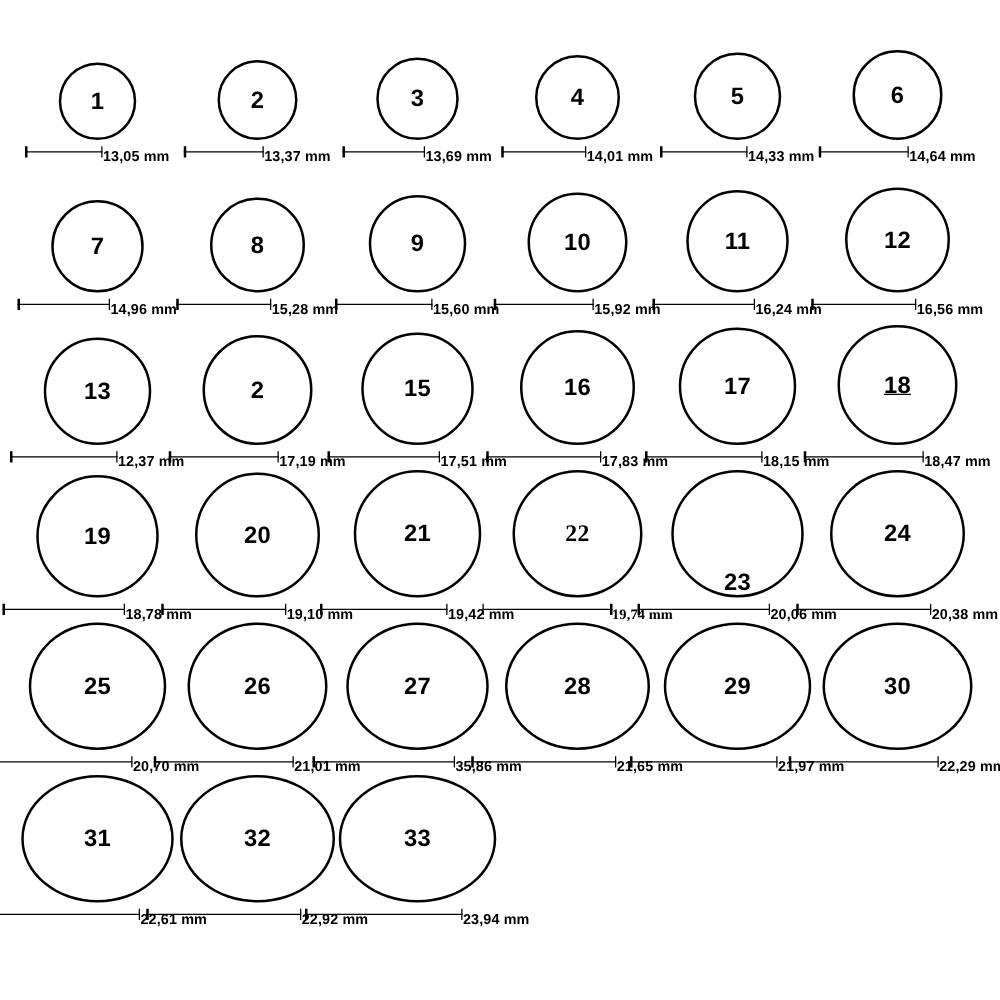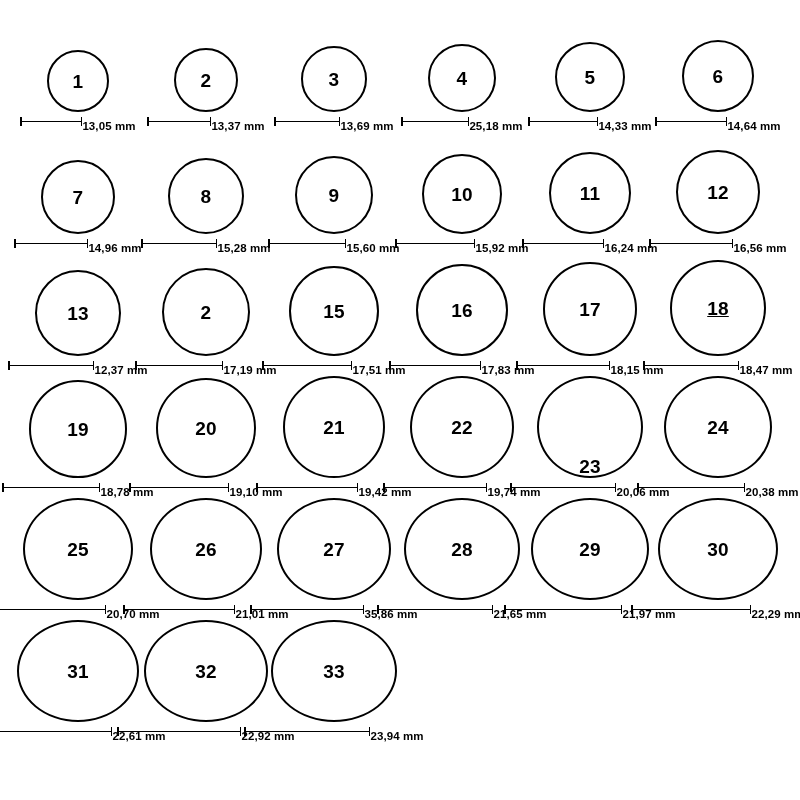--- a/index.html
+++ b/index.html
@@ -139,21 +139,21 @@
         <div class="size-cell" style="width: 128px; height: 122px;">
           <div class="ring-circle" style="width: 68px; height: 68px;">
             <span class="ring-number">4</span>
           </div>
           <div class="measure-wrap">
             <div class="measure-bar" style="width: 68px;">
               <div class="line"></div>
               <div class="cap left"></div>
               <div class="cap right"></div>
             </div>
-            <div class="measure-label">25,18 mm</div>
+            <div class="measure-label">14,01 mm</div>
           </div>
         </div>
         <div class="size-cell" style="width: 128px; height: 122px;">
           <div class="ring-circle" style="width: 70px; height: 70px;">
             <span class="ring-number">5</span>
           </div>
           <div class="measure-wrap">
             <div class="measure-bar" style="width: 70px;">
               <div class="line"></div>
               <div class="cap left"></div>
@@ -369,21 +369,21 @@
           </div>
           <div class="measure-wrap">
             <div class="measure-bar" style="width: 102px;">
               <div class="line"></div>
               <div class="cap left"></div>
               <div class="cap right"></div>
             </div>
             <div class="measure-label">19,42 mm</div>
           </div>
         </div>
-        <div class="size-cell" style="width: 128px; height: 122px;">
+        <div class="size-cell" style="width: 128px; height: 122px; font-family: Liberation Serif, serif;">
           <div class="ring-circle" style="width: 104px; height: 104px;">
             <span class="ring-number">22</span>
           </div>
           <div class="measure-wrap">
             <div class="measure-bar" style="width: 104px;">
               <div class="line"></div>
               <div class="cap left"></div>
               <div class="cap right"></div>
             </div>
             <div class="measure-label">19,74 mm</div>

